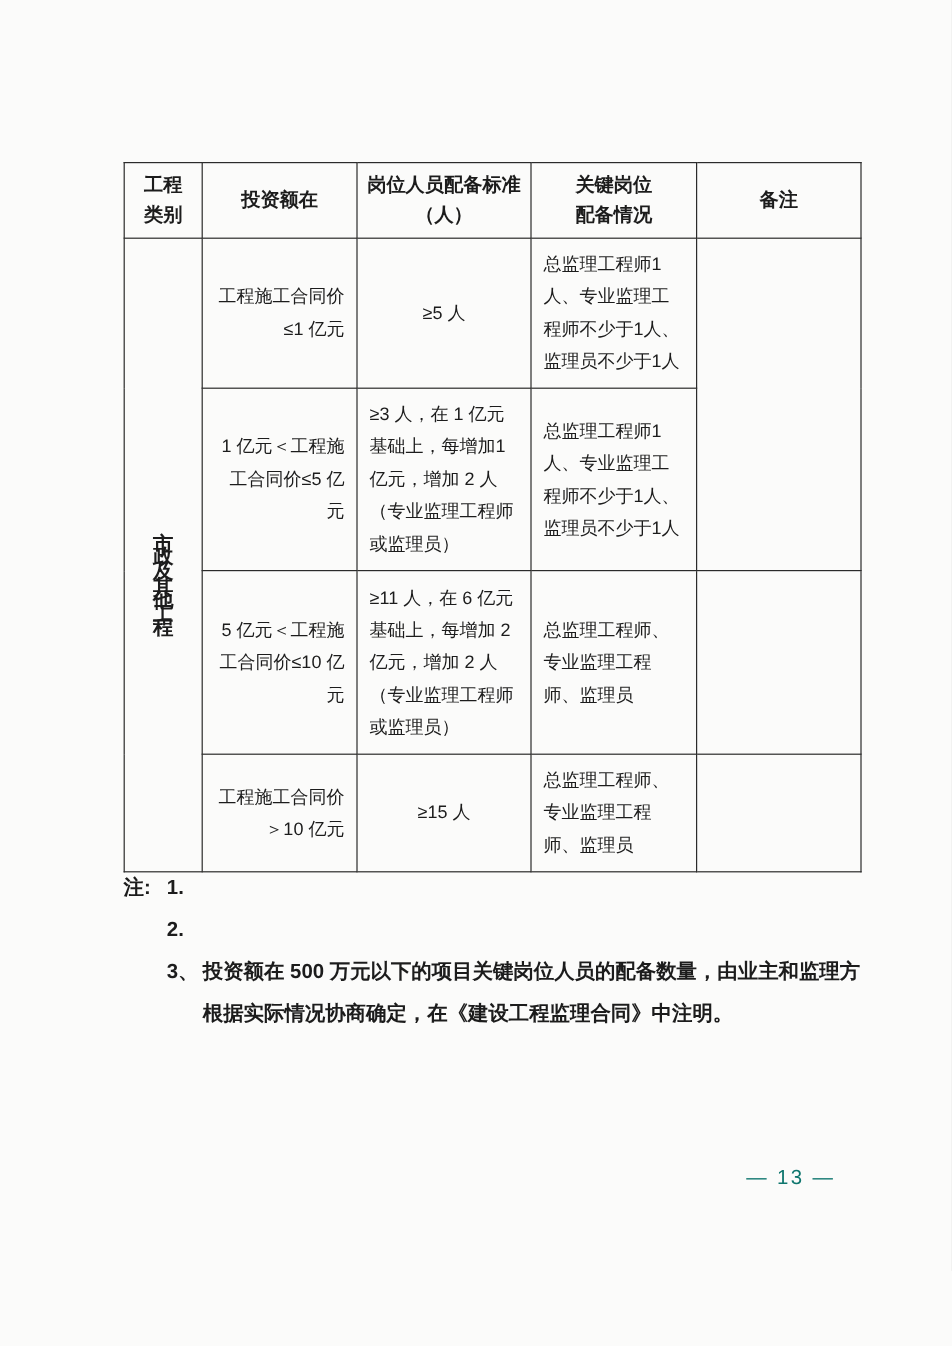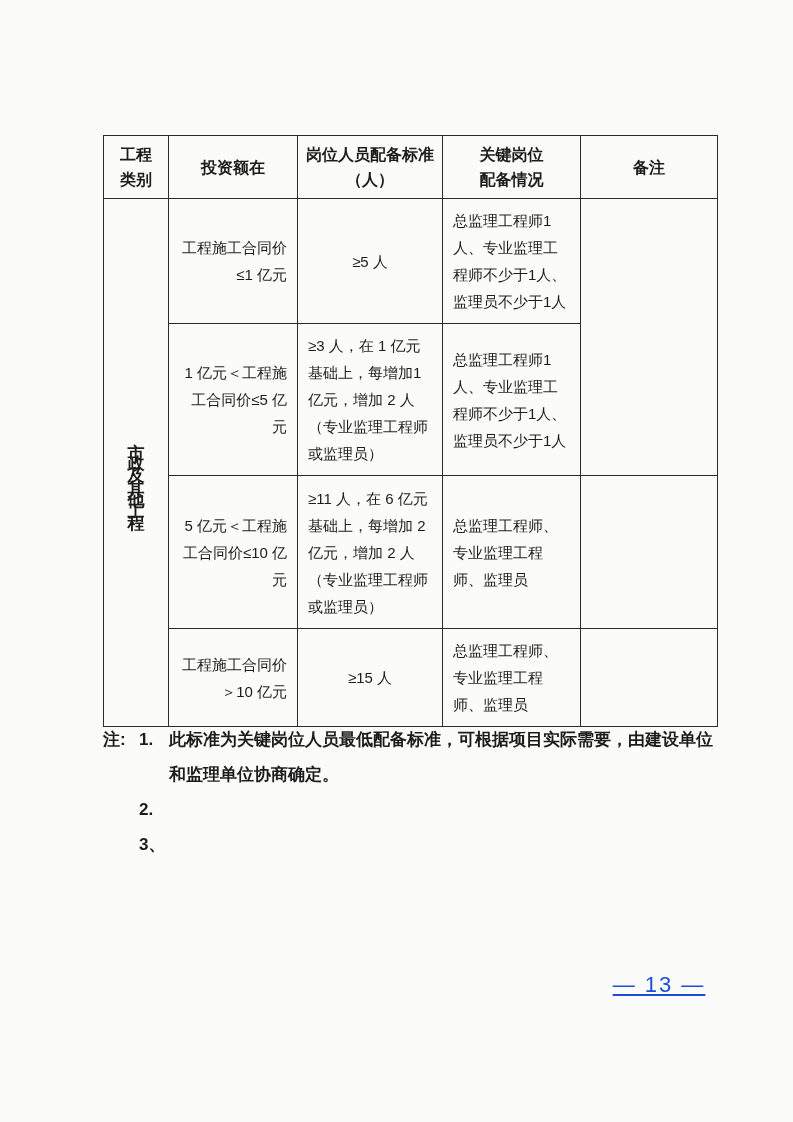--- a/index.html
+++ b/index.html
@@ -74,24 +74,23 @@
   .note-label { flex: none; width: 36px; }
   .note-num { flex: none; width: 30px; }
   .note-text { flex: 1; }
   
   .page-number {
     position: absolute;
     left: 592px;
     top: 972px;
     width: 134px;
     text-align: center;
-    font-size: 22px;
+    font-size: 17px;
     letter-spacing: 2px;
-    color: #1d4ed8;
-    text-decoration: underline;
+    color: #0f766e;
   }
 </style>
 </head>
 <body>
 
 <div class="page">
 
   <table class="doc-table">
     <colgroup>
       <col style="width:65px">
@@ -139,27 +138,27 @@
       <td class="key">总监理工程师、专业监理工程师、监理员</td>
       <td class="remark"></td>
     </tr>
   </tbody>
     </table>
 
   <div class="notes">
     <div class="note-row">
       <span class="note-label">注:</span>
       <span class="note-num">1.</span>
-      <span class="note-text">此标准为关键岗位人员最低配备标准，可根据项目实际需要，由建设单位和监理单位协商确定。</span>
     </div>
     <div class="note-row">
       <span class="note-label"></span>
       <span class="note-num">2.</span>
     </div>
     <div class="note-row">
       <span class="note-label"></span>
       <span class="note-num">3、</span>
+      <span class="note-text">投资额在 500 万元以下的项目关键岗位人员的配备数量，由业主和监理方根据实际情况协商确定，在《建设工程监理合同》中注明。</span>
     </div>
   </div>
 
   <div class="page-number">— 13 —</div>
 
 </div>
 
 </body></html>

